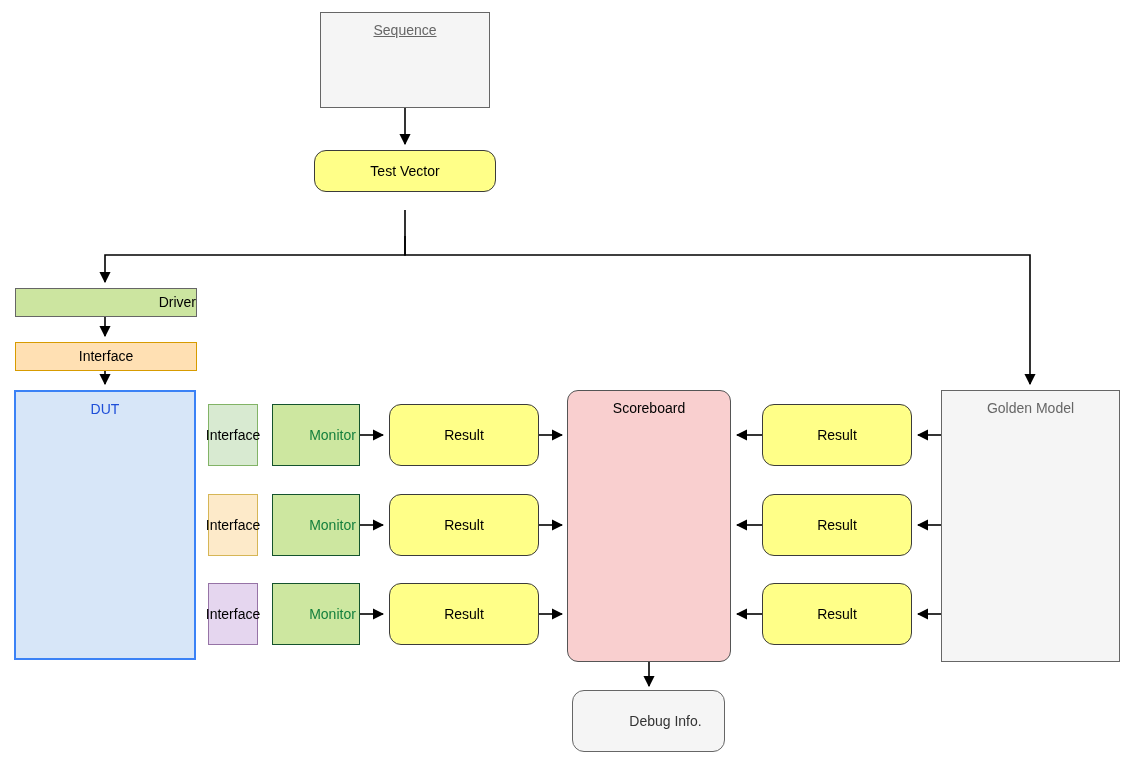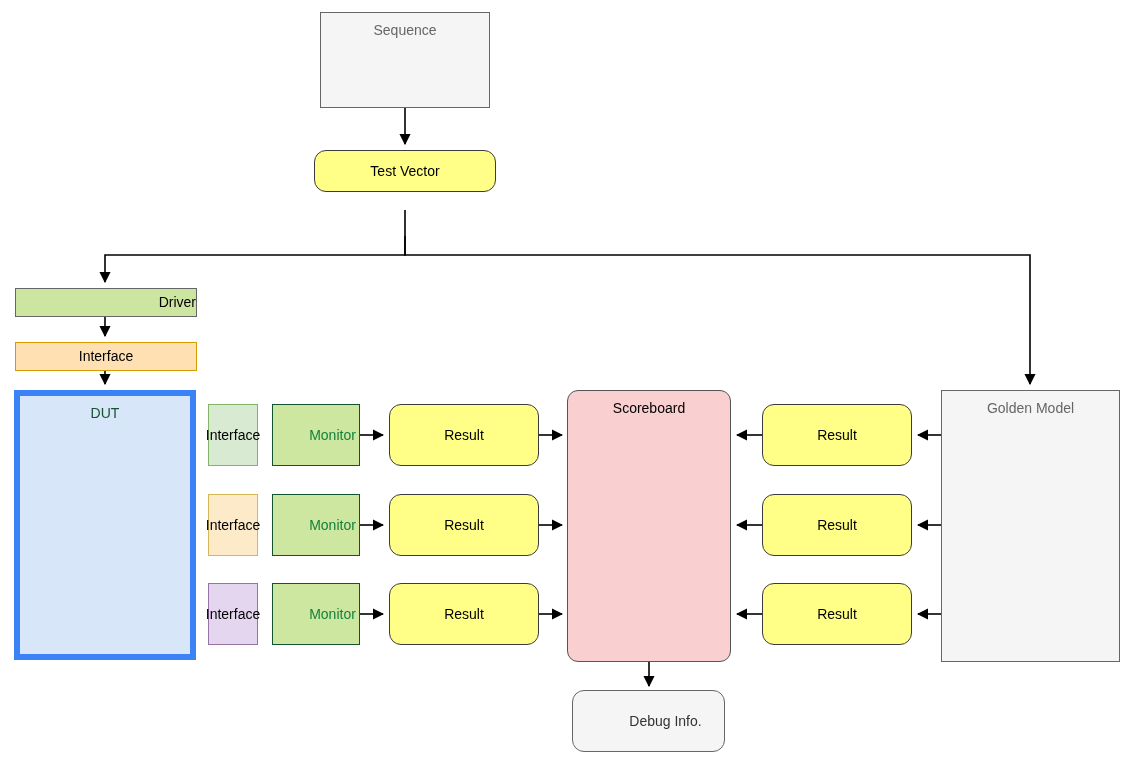--- a/index.html
+++ b/index.html
@@ -70,22 +70,22 @@
     color: #15803d;
     padding-left: 33px;
   }
   .sty-orange {
     background: #ffe0b3;
     border: 1px solid #d79b00;
     color: #000000;
   }
   .sty-blue {
     background: #d7e6f8;
-    border: 6px solid #3b82f6;
-    color: #14532d;
+    border: 2px solid #3b82f6;
+    color: #1d4ed8;
   }
   .sty-pink {
     background: #f9cfcf;
     border: 1px solid #555555;
     color: #000000;
   }
   .sty-if-green {
     background: #d8ead1;
     border: 1px solid #82b366;
     color: #000000;
@@ -145,21 +145,21 @@
       <path d="M 941 614 L 918 614"></path>
 
       <path d="M 762 435 L 737 435"></path>
       <path d="M 762 525 L 737 525"></path>
       <path d="M 762 614 L 737 614"></path>
 
       <path d="M 649 662 L 649 686"></path>
     </g>
   </svg>
 
-  <div class="node sty-grey v-top" style="left:320px; top:12px; width:170px; height:96px;">
+  <div class="node sty-grey v-top" style="left:320px; top:12px; width:170px; height:96px;text-decoration:underline;">
     <span>Sequence</span>
   </div>
 
   <div class="node sty-yellow v-center" style="left:314px; top:150px; width:182px; height:42px;">
     <span>Test Vector</span>
   </div>
 
   <div class="node sty-green v-center" style="left:15px; top:288px; width:182px; height:29px;justify-content:flex-end;">
     <span>Driver</span>
   </div>

